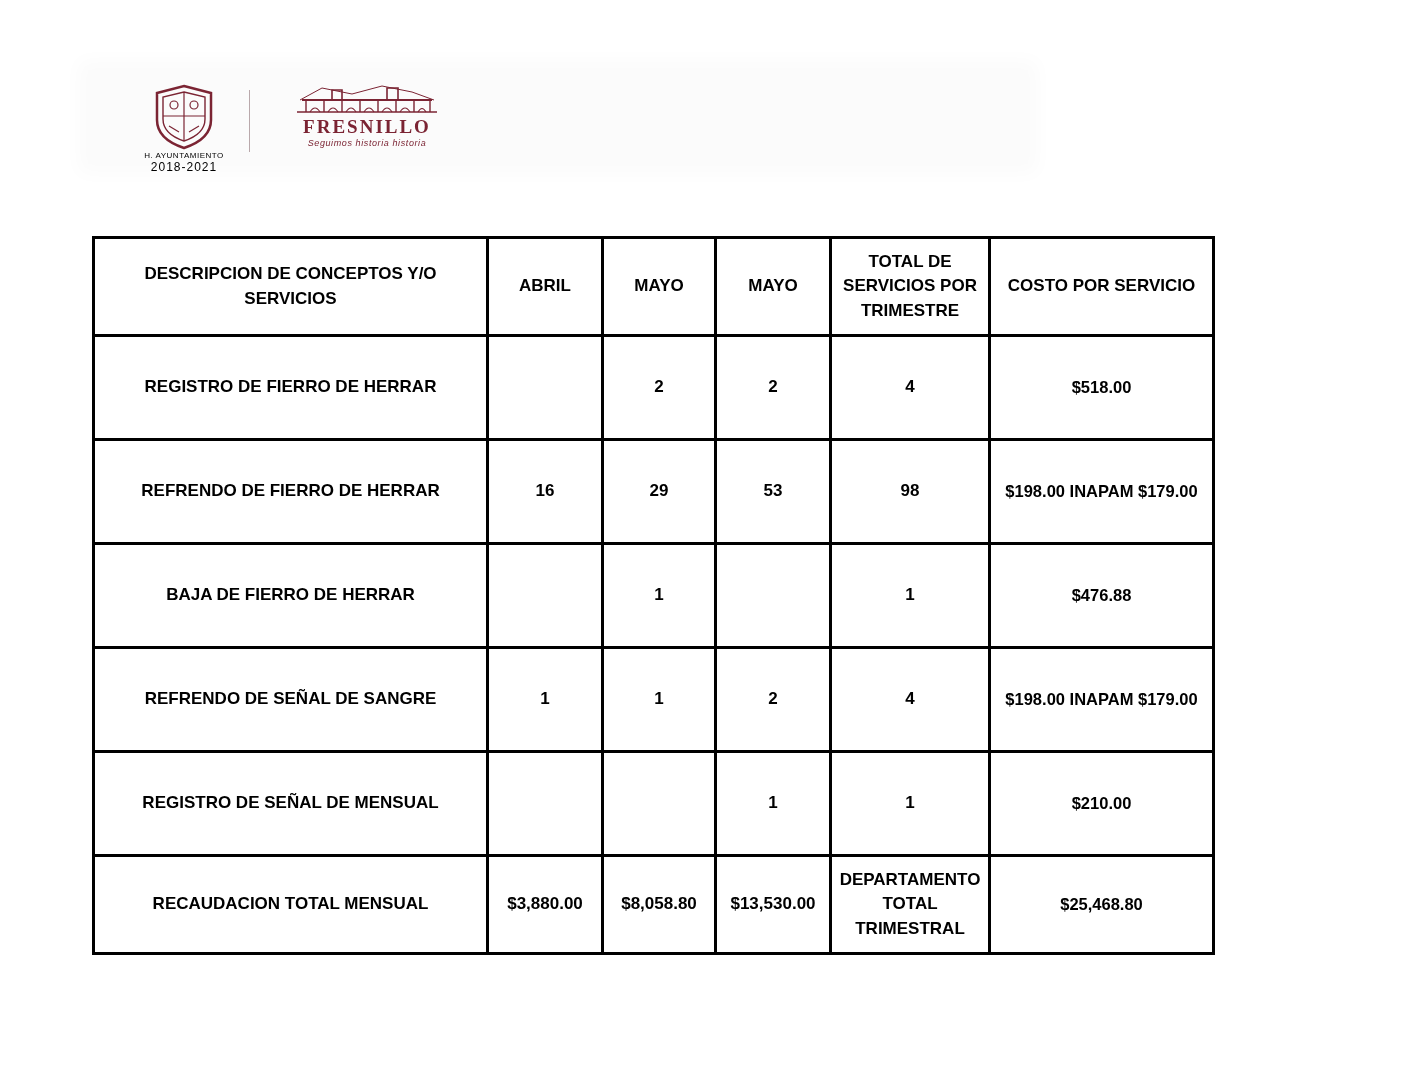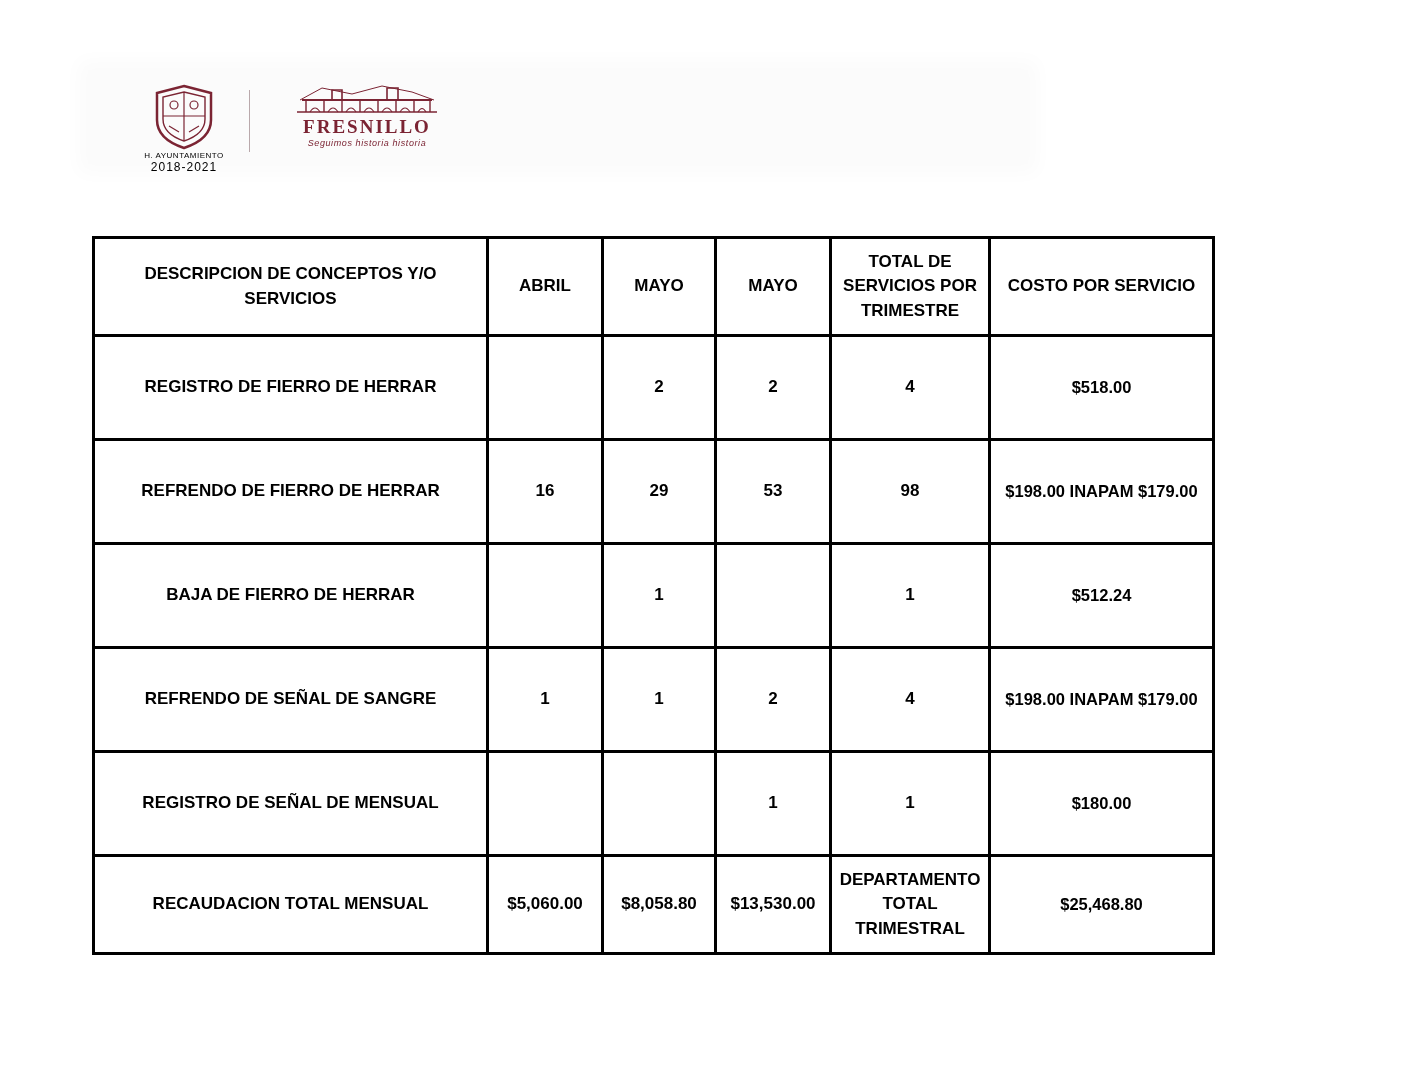--- a/index.html
+++ b/index.html
@@ -201,41 +201,41 @@
         <td>53</td>
         <td>98</td>
         <td class="costo-cell">$198.00 INAPAM $179.00</td>
       </tr>
       <tr>
         <td>BAJA DE FIERRO DE HERRAR</td>
         <td></td>
         <td>1</td>
         <td></td>
         <td>1</td>
-        <td class="costo-cell">$512.24</td>
+        <td class="costo-cell">$476.88</td>
       </tr>
       <tr>
         <td>REFRENDO DE SEÑAL DE SANGRE</td>
         <td>1</td>
         <td>1</td>
         <td>2</td>
         <td>4</td>
         <td class="costo-cell">$198.00 INAPAM $179.00</td>
       </tr>
       <tr>
         <td>REGISTRO DE SEÑAL DE MENSUAL</td>
         <td></td>
         <td></td>
         <td>1</td>
         <td>1</td>
-        <td class="costo-cell">$180.00</td>
+        <td class="costo-cell">$210.00</td>
       </tr>
       <tr class="last-row">
         <td>RECAUDACION TOTAL MENSUAL</td>
-        <td>$5,060.00</td>
+        <td>$3,880.00</td>
         <td>$8,058.80</td>
         <td>$13,530.00</td>
         <td>DEPARTAMENTO TOTAL TRIMESTRAL</td>
         <td class="costo-cell">$25,468.80</td>
       </tr>
     </tbody>
   </table>
 
 </div>
 

